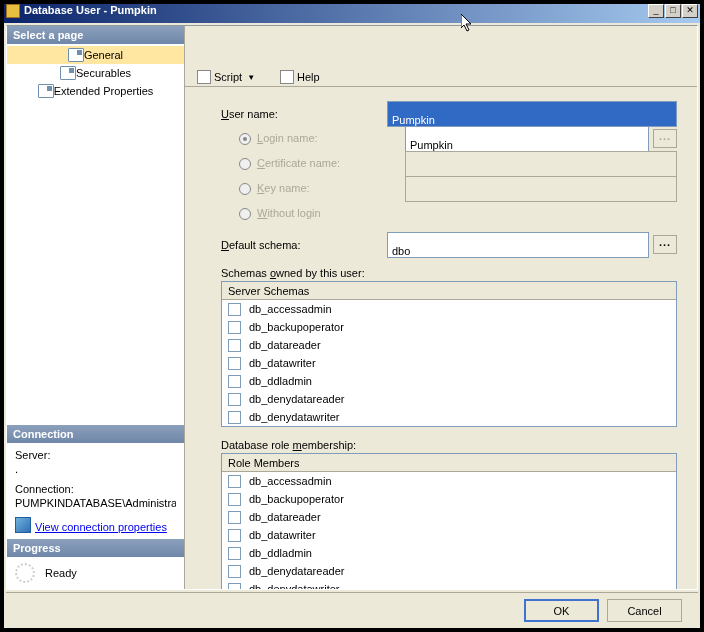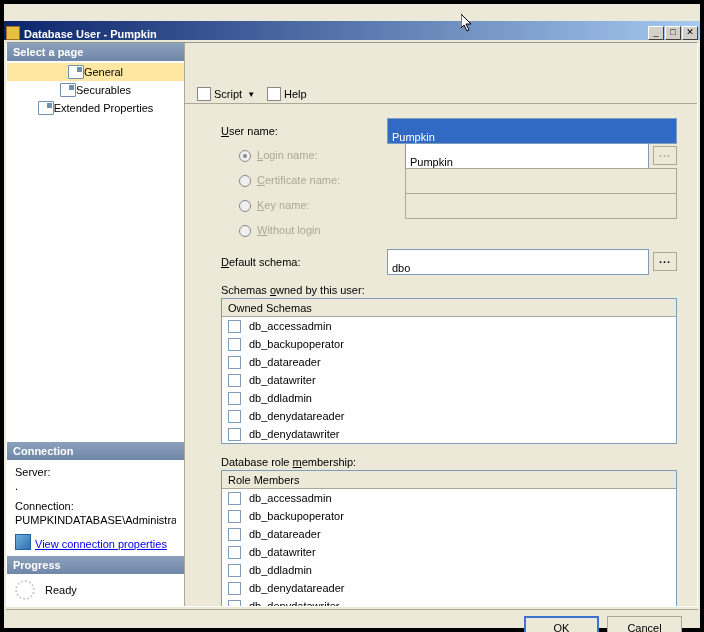--- a/index.html
+++ b/index.html
@@ -1,38 +1,38 @@
 <!DOCTYPE html>
 <html><head>
 <meta charset="utf-8">
 <style>
 * { box-sizing: border-box; margin: 0; padding: 0; font-family: Tahoma, sans-serif; font-size: 11px; }
 body { background: #000; width: 704px; height: 632px; overflow: hidden; position: relative; }
 .window { position: absolute; left: 3px; top: 3px; width: 698px; height: 626px; background: #ece9d8; border: 1px solid #000; }
-.titlebar { height: 19px; background: linear-gradient(to right, #0a246a, #a6caf0); display: flex; align-items: flex-end; padding: 0 2px; margin-top: 17px; }
+.titlebar { height: 19px; background: linear-gradient(to right, #0a246a, #a6caf0); display: flex; align-items: flex-start; padding: 0 2px; }
 .titlebar-icon { width: 14px; height: 14px; background: #e8c040; border: 1px solid #a07020; margin-right: 4px; }
 .titlebar-text { color: #fff; font-weight: bold; flex: 1; }
 .window-controls { display: flex; gap: 1px; }
 .win-btn { width: 16px; height: 14px; background: #d4d0c8; border: 1px solid #fff; border-right-color: #404040; border-bottom-color: #404040; font-size: 9px; text-align: center; line-height: 11px; cursor: pointer; font-family: Marlett, Arial; }
 .content { display: flex; height: 565px; border: 1px solid #fff; border-top: 1px solid #919b9c; margin: 2px; }
 .sidebar { width: 178px; background: #fff; border-right: 1px solid #aca899; display: flex; flex-direction: column; }
 .section-header { background: linear-gradient(to bottom, #8ba0bc, #6f87a8); color: #fff; font-weight: bold; padding: 3px 6px; }
 .page-list { padding: 2px 0; }
 .page-item { display: flex; align-items: center; padding: 2px 6px; cursor: pointer; justify-content: center; }
 .page-item.selected { background: #ffe7a2; }
 .page-icon { width: 16px; height: 14px; background: #fff; border: 1px solid #7090b0; border-radius: 1px; position: relative; }
 .page-icon::after { content: ''; position: absolute; right: 1px; top: 1px; width: 5px; height: 5px; background: #7090b0; }
 .conn-section { padding: 6px 8px; flex: 0 0 auto; }
 .conn-label { margin-bottom: 2px; color: #000; }
 .conn-value { margin-bottom: 8px; color: #000; white-space: nowrap; overflow: hidden; }
 .link { color: #0000ee; text-decoration: underline; cursor: pointer; }
 .link-row { display: flex; align-items: flex-end; gap: 4px; }
 .spinner { width: 20px; height: 20px; border: 2px dotted #ccc; border-radius: 50%; }
 .main { flex: 1; background: #ece9d8; padding: 0; display: flex; flex-direction: column; overflow: hidden; }
-.toolbar { height: 26px; border-bottom: 1px solid #aca899; display: flex; align-items: center; padding: 0 8px; gap: 4px; margin-top: 42px; }
+.toolbar { height: 26px; border-bottom: 1px solid #aca899; display: flex; align-items: center; padding: 0 8px; gap: 17px; margin-top: 42px; }
 .tb-btn { display: flex; align-items: center; gap: 3px; padding: 2px 4px; cursor: pointer; }
 .tb-icon { width: 14px; height: 14px; background: #fff; border: 1px solid #888; }
 .drop { font-size: 8px; margin-left: 2px; }
 .form-area { padding: 14px 20px 6px 36px; }
 .form-row { display: flex; align-items: center; height: 25px; }
 .form-label { width: 166px; color: #000; }
 .form-label.disabled { color: #aca899; }
 .form-label u { text-decoration: underline; }
 .radio { width: 12px; height: 12px; border: 1px solid #888; border-radius: 50%; margin-right: 6px; background: #f0f0f0; display: inline-block; vertical-align: middle; }
 .radio.selected::after { content: ''; display: block; width: 4px; height: 4px; background: #888; border-radius: 50%; margin: 3px; }
@@ -154,21 +154,21 @@
         </div>
         <div class="form-row" style="margin-top:6px">
           <div class="form-label"><u>D</u>efault schema:</div>
           <div class="field"><span>dbo</span></div>
           <div class="browse-btn"></div>
         </div>
       </div>
 
       <div class="list-label">Schemas <u>o</u>wned by this user:</div>
       <div class="listbox">
-        <div class="list-header">Owned Schemas</div>
+        <div class="list-header">Server Schemas</div>
         <div class="list-body" id="schemas-body">
             <div class="list-row">
               <div class="checkbox"></div>
               <span>db_accessadmin</span>
             </div>
             <div class="list-row">
               <div class="checkbox"></div>
               <span>db_backupoperator</span>
             </div>
             <div class="list-row">

